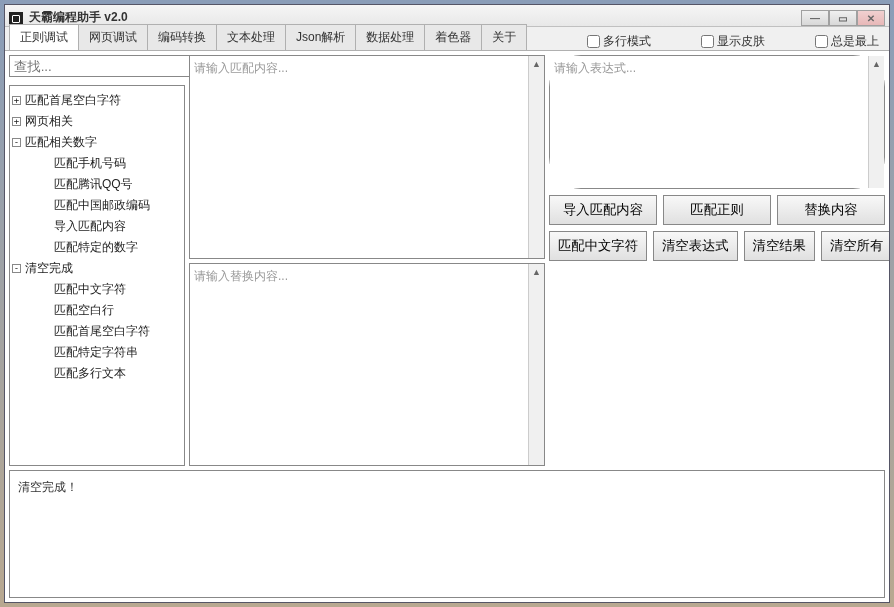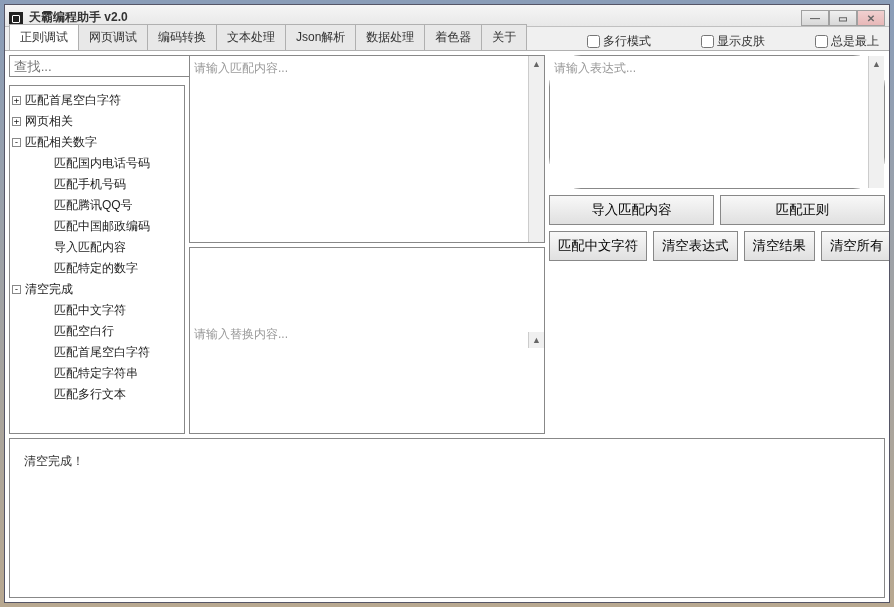--- a/index.html
+++ b/index.html
@@ -144,36 +144,36 @@
   padding:4px;font-family:inherit;font-size:12px;
   color:#333;outline:none;
 }
 .txtarea textarea::placeholder{color:#999;}
 .scrollhint{
   width:16px;background:#f0f0f0;border-left:1px solid #ccc;
   display:flex;flex-direction:column;
 }
 .scrollhint .arrow{height:16px;display:flex;align-items:center;justify-content:center;font-size:9px;color:#666;}
 .match-area{flex:1;}
-.replace-area{flex:1;align-items:center;}
+.replace-area{flex:1;}
 .right {
   width:336px;
   display:flex;
   flex-direction:column;
   gap:6px;
 }
 .expr-area{height:134px;border-radius:32px;}
 .btnrow{display:flex;gap:6px;justify-content:flex-start;}
 .btnrow .btn{flex:1;text-align:center;padding:5px 6px;}
 .btnrow2 .btn{flex:0 0 auto;padding:5px 8px;}
 .logarea{
-  height:160px;
+  height:128px;
   border:1px solid #888;
   background:#fff;
-  padding:14px;
+  padding:8px;
   overflow:auto;
   color:#333;
 }
 </style>
 </head>
 <body>
 
 <div class="window">
   <div class="titlebar">
     <span class="icon"></span>
@@ -231,25 +231,20 @@
               <span>网页相关</span>
             </div>
             <div class="tree-node">
               <span class="tline"></span>
               <span class="exp">-</span>
               <span>匹配相关数字</span>
             </div>
             <div class="tree-node">
               <span class="tline">    </span>
               <span class="noexpgap"></span>
-              <span>匹配国内电话号码</span>
-            </div>
-            <div class="tree-node">
-              <span class="tline">    </span>
-              <span class="noexpgap"></span>
               <span>匹配手机号码</span>
             </div>
             <div class="tree-node">
               <span class="tline">    </span>
               <span class="noexpgap"></span>
               <span>匹配腾讯QQ号</span>
             </div>
             <div class="tree-node">
               <span class="tline">    </span>
               <span class="noexpgap"></span>
@@ -316,20 +311,21 @@
       <div class="right">
         <div class="txtarea expr-area">
           <textarea placeholder="请输入表达式..." style=""></textarea>
           <div class="scrollhint">
               <div class="arrow">▲</div>
             </div>
         </div>
         <div class="btnrow">
           <button class="btn">导入匹配内容</button>
           <button class="btn">匹配正则</button>
+          <button class="btn">替换内容</button>
         </div>
         <div class="btnrow btnrow2">
           <button class="btn">匹配中文字符</button>
           <button class="btn">清空表达式</button>
           <button class="btn">清空结果</button>
           <button class="btn">清空所有</button>
         </div>
       </div>
 
     </div>

